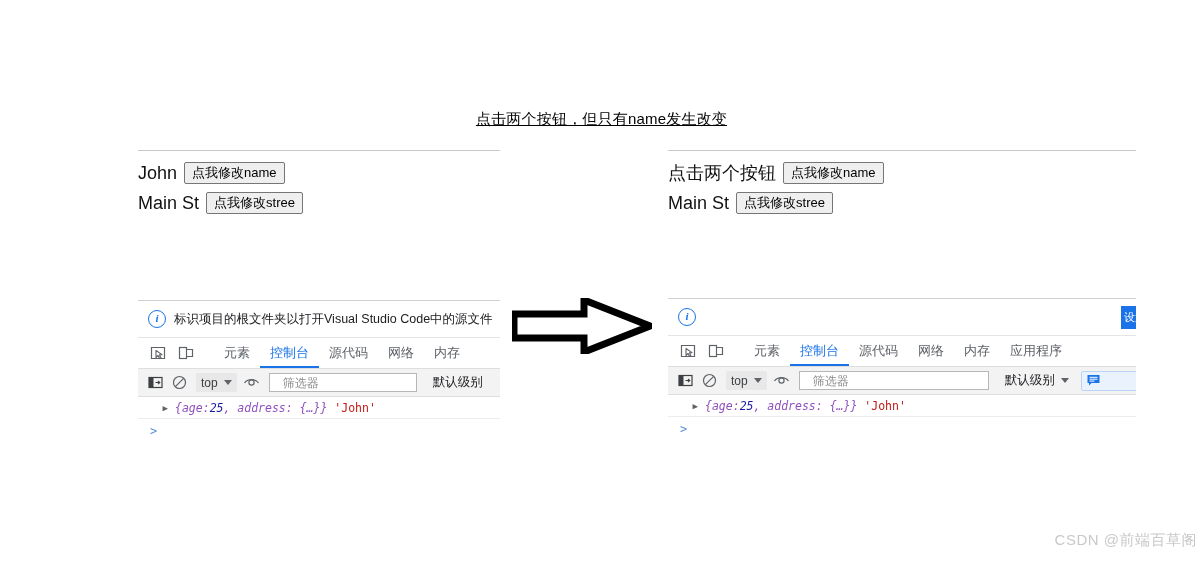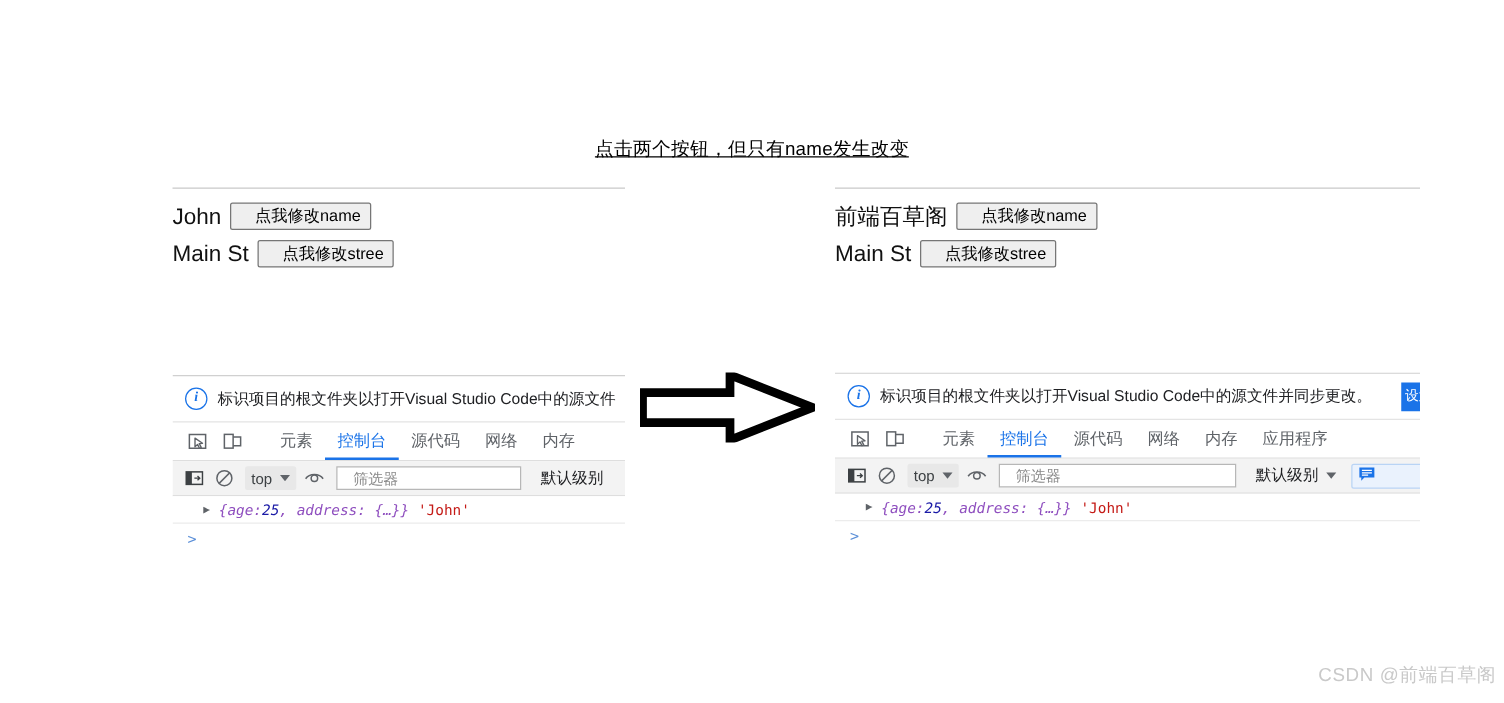--- a/index.html
+++ b/index.html
@@ -49,21 +49,21 @@
     margin-right: 7px;
     white-space: nowrap;
   }
   .demo-btn {
     font-family: "Liberation Sans", "DejaVu Sans", sans-serif;
     font-size: 13px;
     color: #000000;
     background: #efefef;
     border: 1px solid #767676;
     border-radius: 2px;
-    padding: 2px 7px 3px 19px;
+    padding: 2px 7px 3px 7px;
     line-height: 15px;
     white-space: nowrap;
     cursor: default;
   }
 
   
   .arrow {
     position: absolute;
     left: 512px;
     top: 298px;
@@ -299,21 +299,21 @@
     <button class="demo-btn">点我修改name</button>
   </div>
   <div class="demo-row">
     <span class="demo-value">Main St</span>
     <button class="demo-btn">点我修改stree</button>
   </div>
 </div>
 
 <div class="demo demo-right">
   <div class="demo-row">
-    <span class="demo-value">前端百草阁</span>
+    <span class="demo-value">点击两个按钮</span>
     <button class="demo-btn">点我修改name</button>
   </div>
   <div class="demo-row">
     <span class="demo-value">Main St</span>
     <button class="demo-btn">点我修改stree</button>
   </div>
 </div>
 
 <div class="arrow">
   <svg width="140" height="56" viewBox="0 0 140 56" xmlns="http://www.w3.org/2000/svg">
@@ -389,21 +389,20 @@
       <span class="tok-str">'John'</span>
     </div>
     <div class="console-prompt">&gt;</div>
   </div>
 </div>
 
 <div class="devtools dt-right">
 
   <div class="dt-infobar">
     <span class="info-icon">i</span>
-    <span class="info-text">标识项目的根文件夹以打开Visual Studio Code中的源文件并同步更改。</span>
     <span class="info-action">设置</span>
   </div>
 
   <div class="dt-tabs">
     <span class="dt-tool-icon">
       <svg width="17" height="17" viewBox="0 0 17 17" xmlns="http://www.w3.org/2000/svg">
         <path d="M1.5 2.5 h13 v11 h-13 z" fill="none" stroke="#5f6368" stroke-width="1.2"></path>
         <path d="M6 5.5 L6 12.5 L8 10.5 L9.6 13.6 L11 12.9 L9.4 9.9 L12 9.6 Z" fill="#ffffff" stroke="#5f6368" stroke-width="1.1" stroke-linejoin="round"></path>
       </svg>
     </span>

